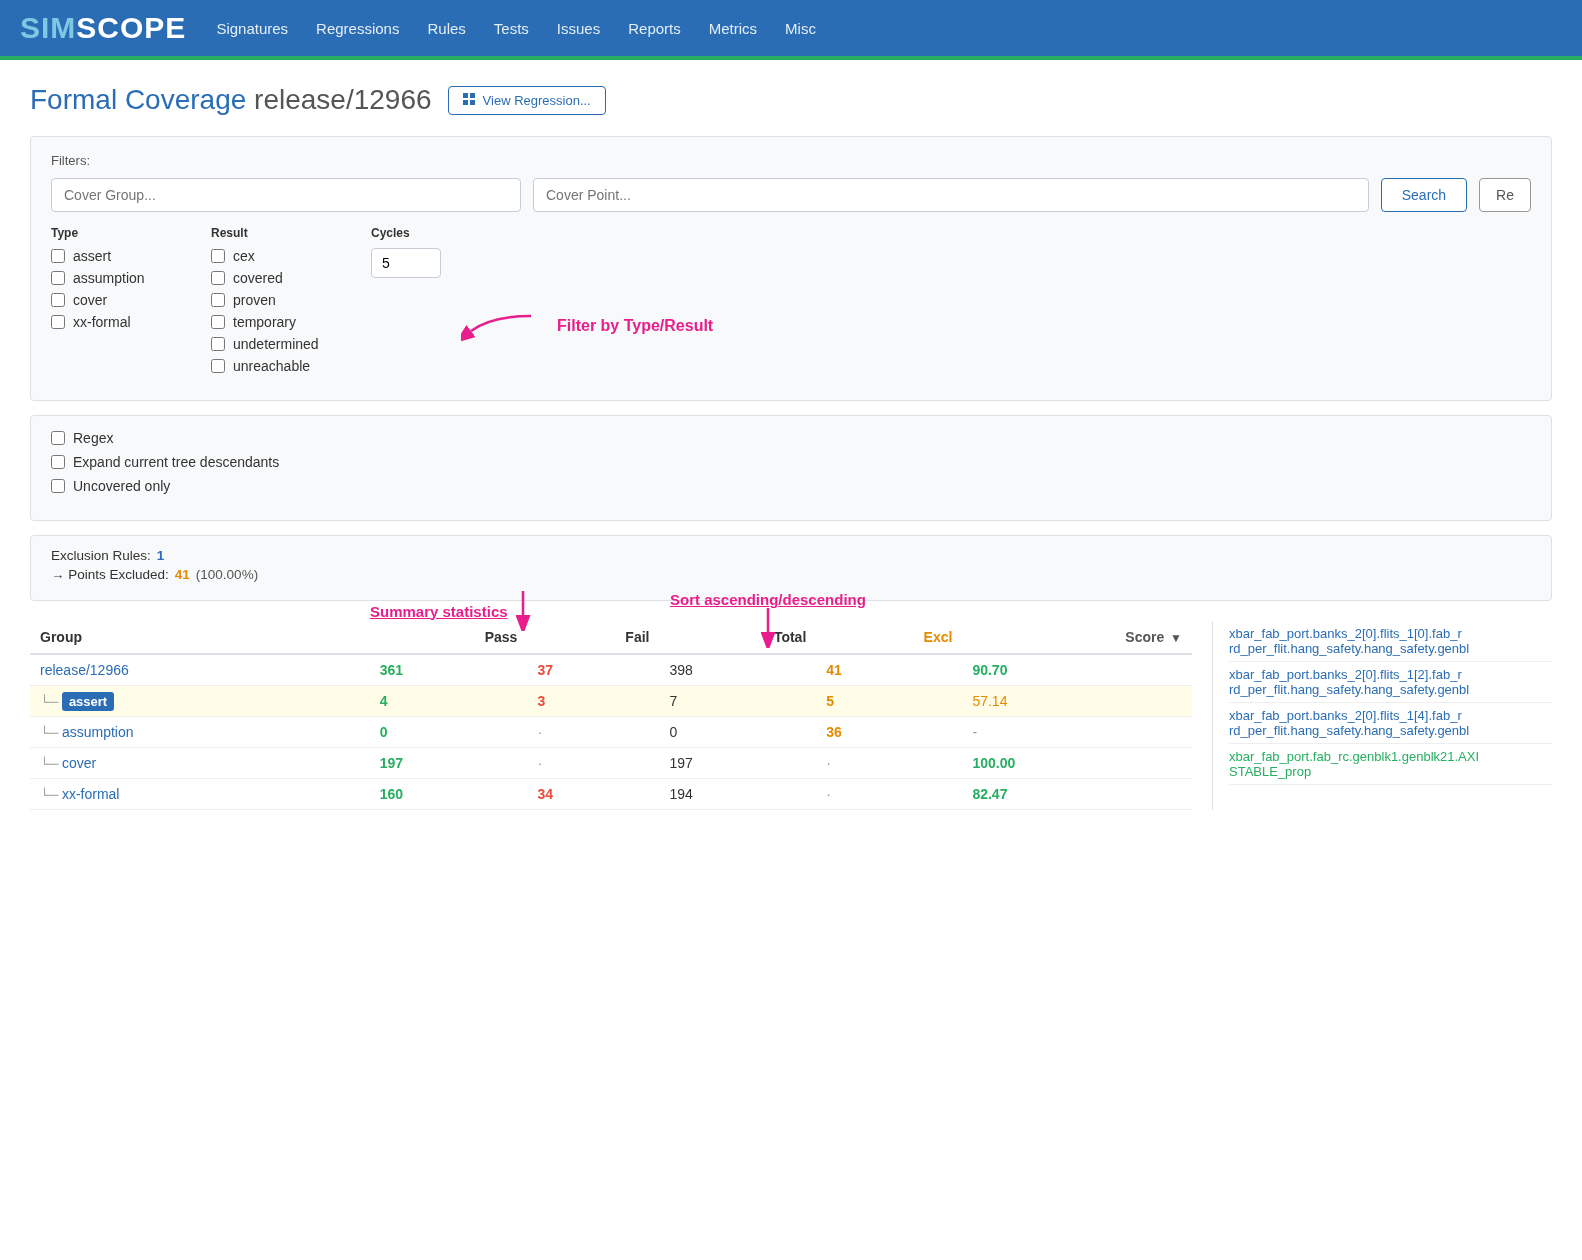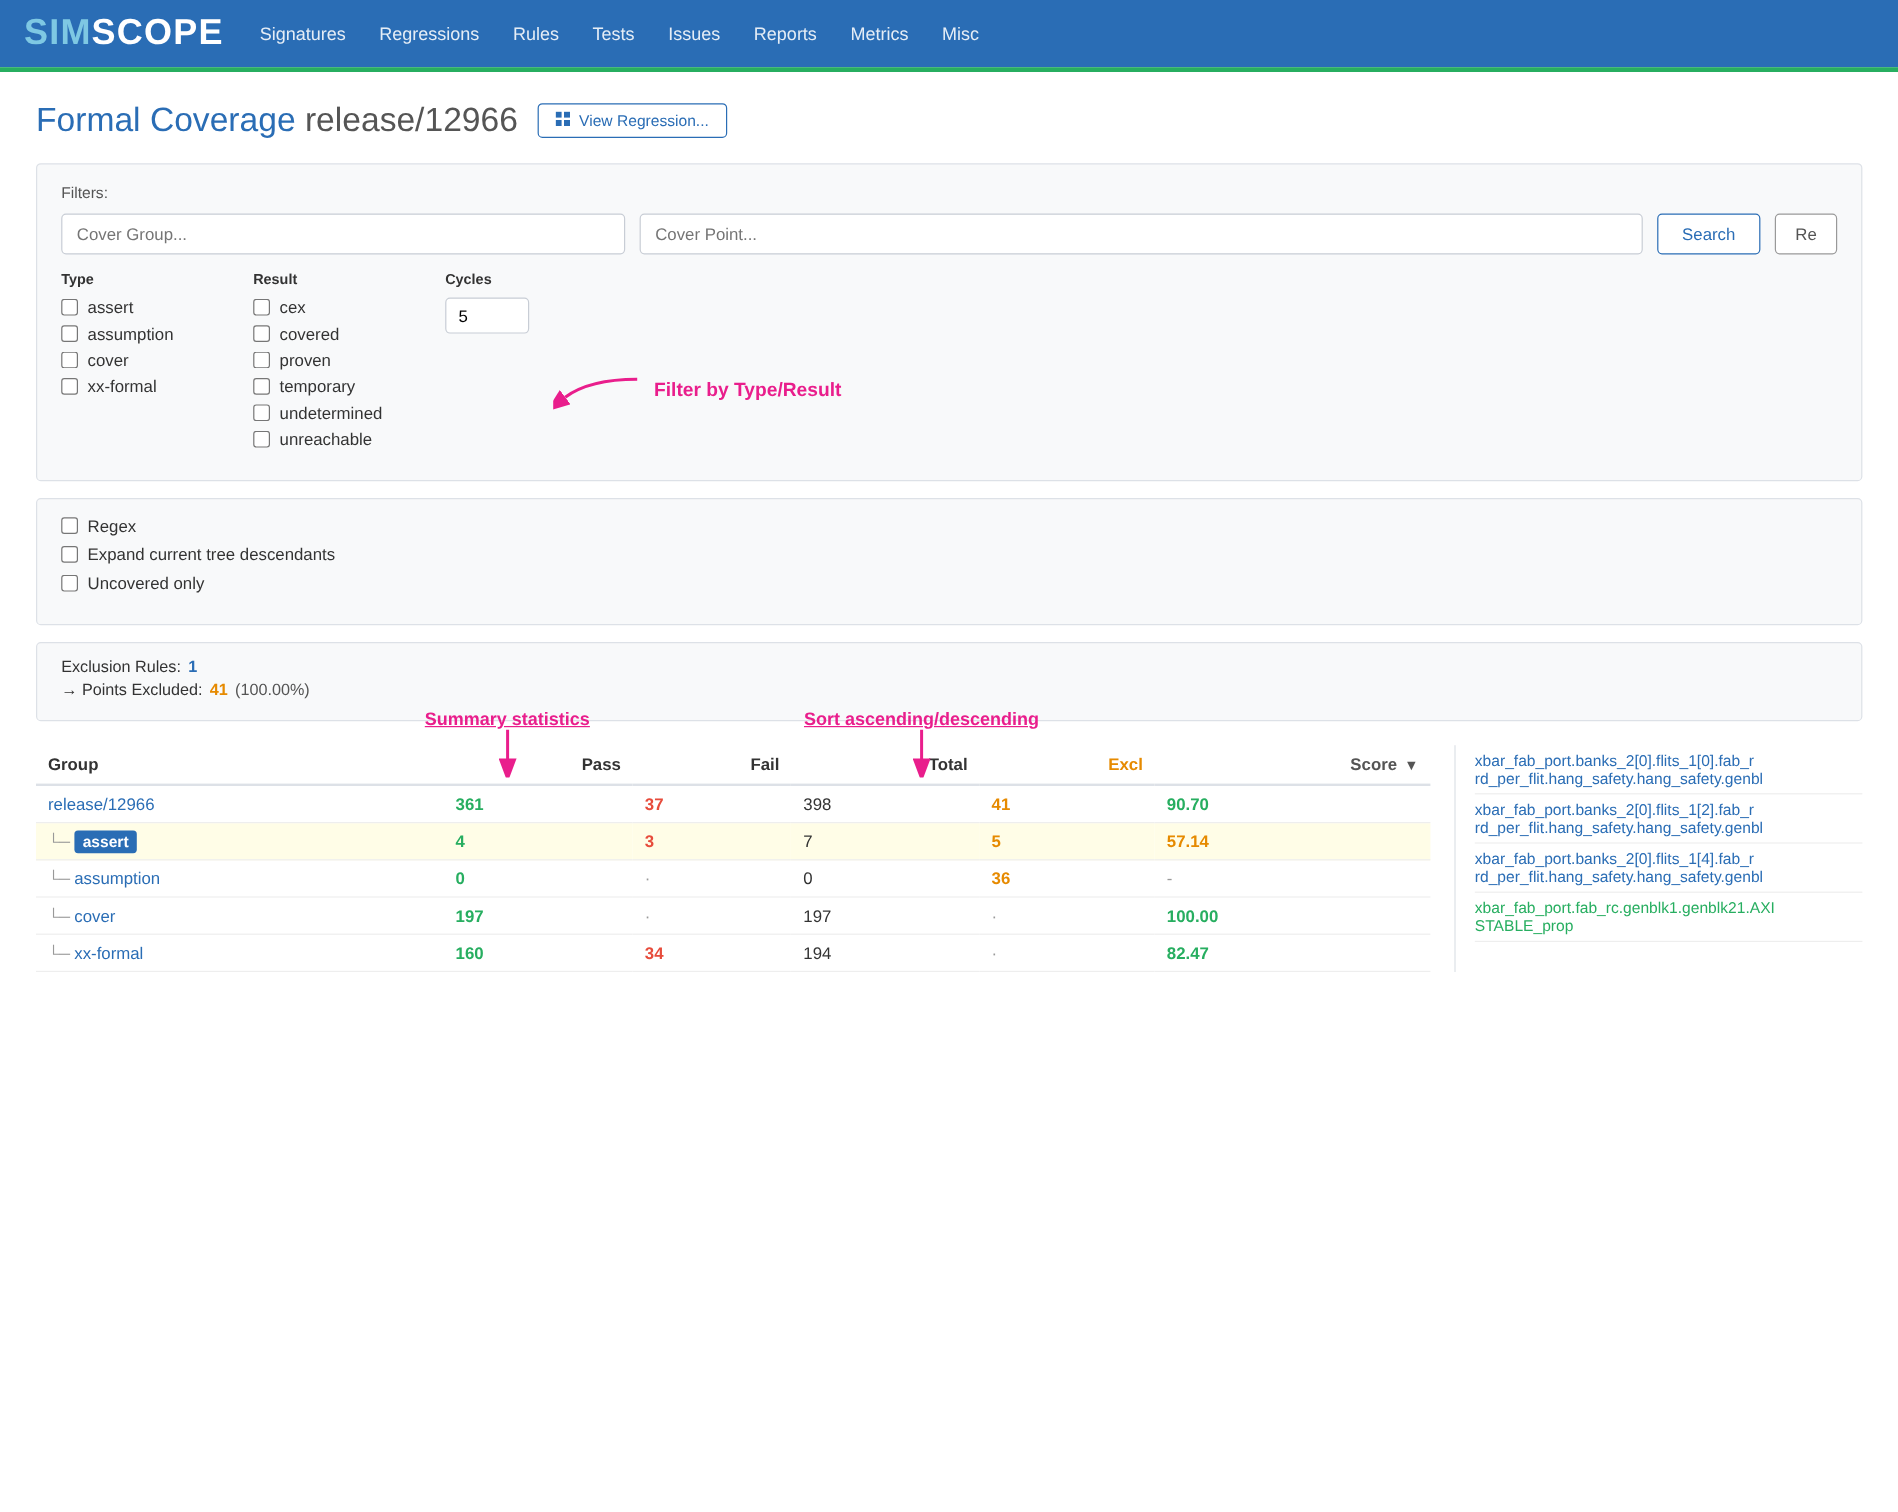--- a/index.html
+++ b/index.html
@@ -151,21 +151,21 @@
     .th-score { color: #555; cursor: pointer; }
     .th-excl { color: #e68a00; }
     .sort-icon { color: #555; font-size: 12px; margin-left: 2px; }
     tbody tr { border-bottom: 1px solid #eee; }
     td { padding: 7px 10px; font-size: 14px; }
     td.num { text-align: left; }
     .td-green { color: #27ae60; font-weight: 600; }
     .td-red { color: #e74c3c; font-weight: 600; }
     .td-orange { color: #e68a00; font-weight: 600; }
     .td-score-green { color: #27ae60; font-weight: 600; }
-    .td-score-orange { color: #e68a00; font-weight: 700; }
+    .td-score-orange { color: #e68a00; font-weight: 400; }
     .td-dot { color: #999; text-align: right; }
     .td-dash { color: #999; text-align: right; }
 
     .group-link { color: #2a6db5; cursor: pointer; text-decoration: none; }
 
     .tag-badge {
       background: #2a6db5;
       color: #fff;
       border-radius: 3px;
       padding: 2px 7px;
@@ -286,21 +286,21 @@
           </label>
         </div>
 
         <div class="filter-col cycles-col">
           <div class="filter-col-title">Cycles</div>
           <input class="cycles-input" type="text" value="5" style="">
         </div>
 
         <div style="flex:1; position:relative;">
 
-          <div style="position:absolute; left:-30px; top:80px; display:flex; align-items:center; gap:4px;">
+          <div style="position:absolute; left:-30px; top:80px; display:flex; align-items:center; gap:16px;">
             <svg width="80" height="40" viewBox="0 0 80 40">
               <defs>
                 <marker id="arrowhead" markerWidth="8" markerHeight="6" refX="0" refY="3" orient="auto">
                   <polygon points="0 0, 8 3, 0 6" fill="#e91e8c"></polygon>
                 </marker>
               </defs>
               <path d="M70,10 Q30,10 10,25" stroke="#e91e8c" stroke-width="2.5" fill="none" marker-end="url(#arrowhead)"></path>
             </svg>
             <span style="color:#e91e8c; font-weight:700; font-size:16px; white-space:nowrap;">Filter by Type/Result</span>
           </div>
@@ -331,21 +331,21 @@
     </div>
     <div class="exclusion-row">
       <span>→ Points Excluded:</span>
       <span class="points-excluded">41</span>
       <span class="pct-text">(100.00%)</span>
     </div>
   </div>
 
   <div style="position:relative; margin-bottom:10px;">
 
-    <div style="position:absolute; left:324px; top:-30px; display:flex; flex-direction:column; align-items:center;">
+    <div style="position:absolute; left:340px; top:-30px; display:flex; align-items:center;">
       <span style="color:#e91e8c; font-weight:700; font-size:15px; white-space:nowrap; text-decoration:underline;">Summary statistics</span>
       <svg width="30" height="40" viewBox="0 0 30 40">
         <defs>
           <marker id="arrowhead2" markerWidth="8" markerHeight="6" refX="4" refY="3" orient="auto">
             <polygon points="0 0, 8 3, 0 6" fill="#e91e8c"></polygon>
           </marker>
         </defs>
         <line x1="15" y1="0" x2="15" y2="34" stroke="#e91e8c" stroke-width="2.5" marker-end="url(#arrowhead2)"></line>
       </svg>
     </div>

